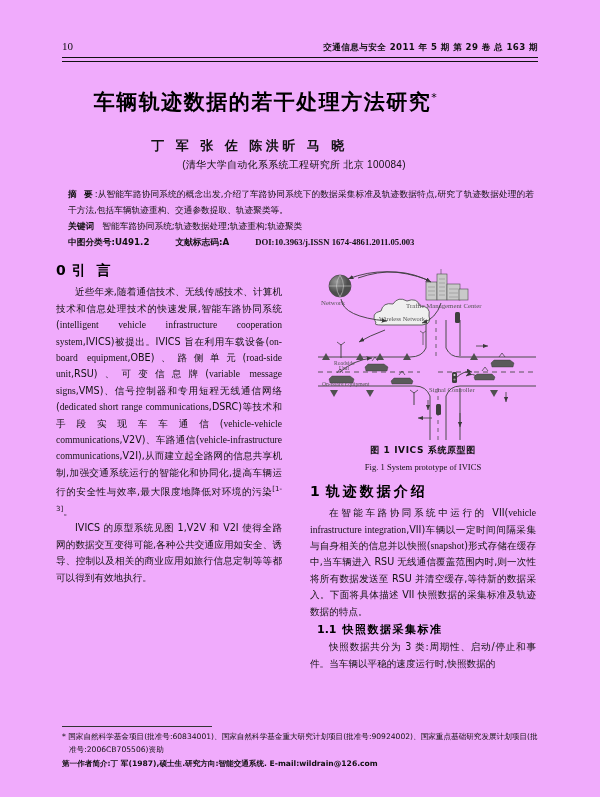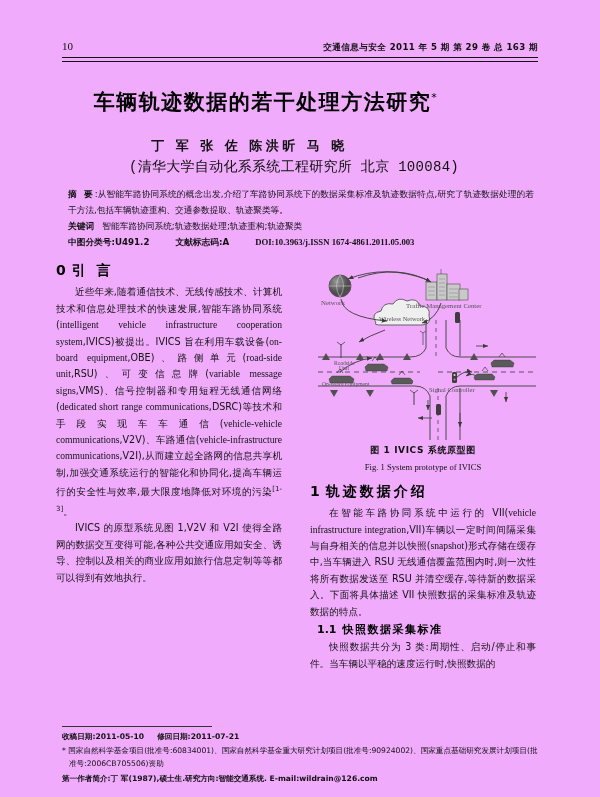--- a/index.html
+++ b/index.html
@@ -89,22 +89,22 @@
     font-size: 13px;
     letter-spacing: 3.5px;
     color: #111;
   }
   .affil {
     position: absolute;
     top: 158px;
     left: 0;
     width: 588px;
     text-align: center;
-    font-family: Liberation Mono, monospace;
-    font-size: 14px;
+    font-family: Liberation Sans, sans-serif;
+    font-size: 10px;
     letter-spacing: 0.3px;
     color: #111;
   }
 
   
   .absblock {
     position: absolute;
     top: 186px;
     left: 68px;
     width: 466px;
@@ -399,18 +399,17 @@
 
     <div class="sec-h"><span class="num">1</span><span>轨迹数据介绍</span></div>
     <p><span>在智能车路协同系统中运行的 VII(</span><span class="eng">vehicle infrastructure integration</span><span>,VII)车辆以一定时间间隔采集与自身相关的信息并以快照(</span><span class="eng">snapshot</span><span>)形式存储在缓存中,当车辆进入 RSU 无线通信覆盖范围内时,则一次性将所有数据发送至 RSU 并清空缓存,等待新的数据采入。下面将具体描述 VII 快照数据的采集标准及轨迹数据的特点。</span></p>
 
     <div class="sec-h small"><span class="num">1.1</span><span>快照数据采集标准</span></div>
     <p>快照数据共分为 3 类:周期性、启动/停止和事件。当车辆以平稳的速度运行时,快照数据的</p>
   </div>
 
   <div class="fn-rule"></div>
   <div class="footnotes">
-    <p class="fn b"><span>收稿日期:</span><span>2011-05-10</span>&nbsp;&nbsp;&nbsp;&nbsp;&nbsp;<span>修回日期:</span><span>2011-07-21</span></p>
     <p class="fn star-fn">* 国家自然科学基金项目(批准号:60834001)、国家自然科学基金重大研究计划项目(批准号:90924002)、国家重点基础研究发展计划项目(批准号:2006CB705506)资助</p>
     <p class="fn b">第一作者简介:丁  军(1987),硕士生.研究方向:智能交通系统. E-mail:wildrain@126.com</p>
   </div>
 
 </div>
 
 </body></html>

